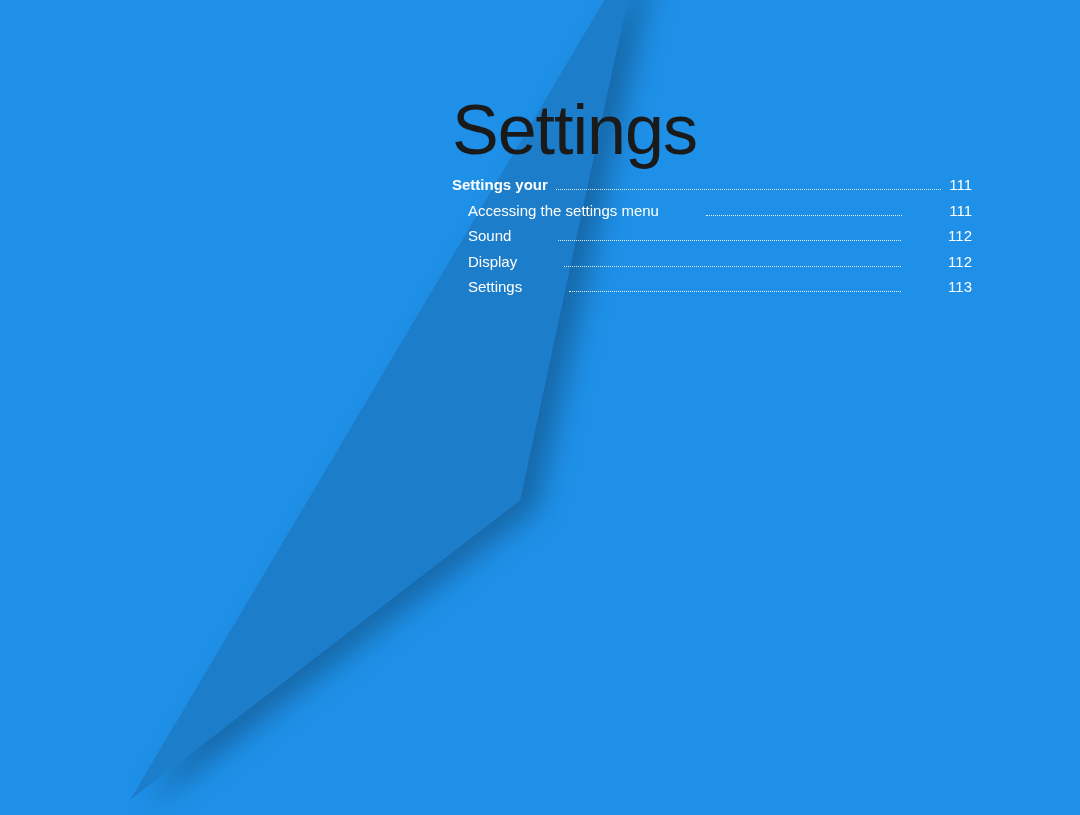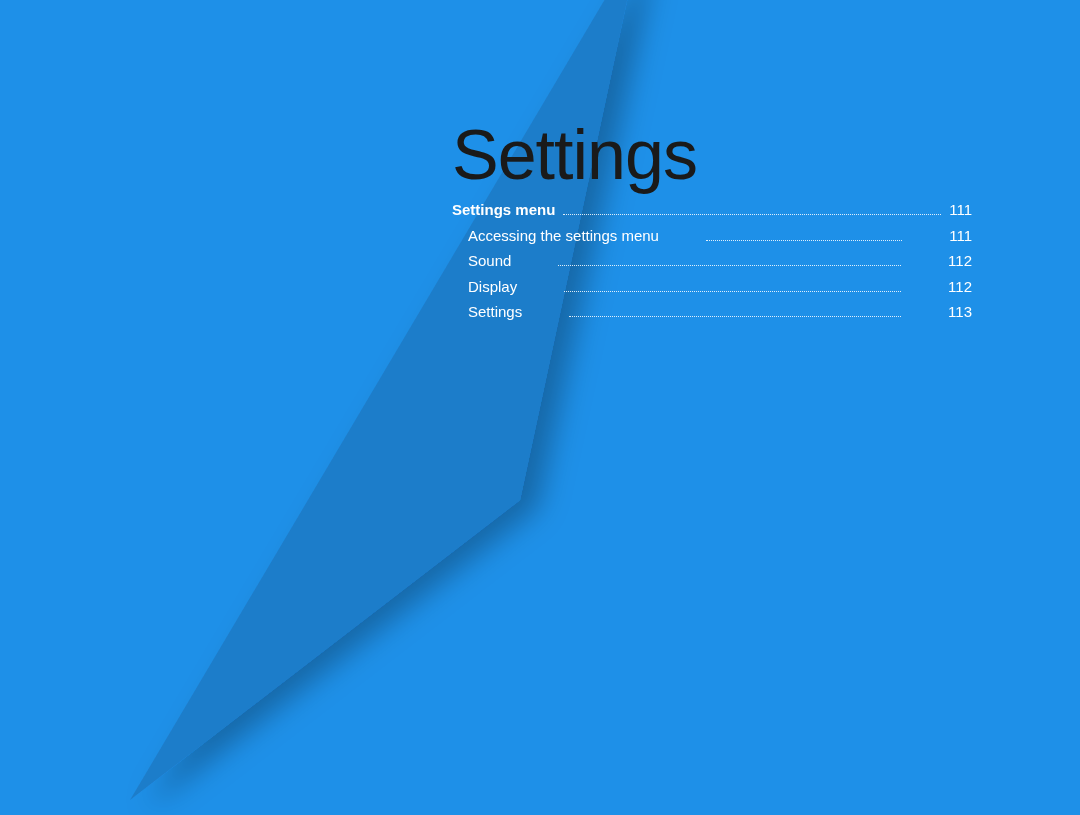--- a/index.html
+++ b/index.html
@@ -19,21 +19,20 @@
   .triangle {
     position: absolute;
     inset: 0;
   }
   .content {
     position: absolute;
     left: 452px;
     top: 90px;
     width: 520px;
     color: #fff;
-    margin-top: 25px;
   }
   h1 {
     margin: 0 0 2px 0;
     font-size: 70px;
     font-weight: 400;
     letter-spacing: -1px;
     color: #1a1a1a;
     font-family: Arial, Helvetica, sans-serif;
   }
   .subtitle {
@@ -82,21 +81,21 @@
     </filter>
   </defs>
   <polygon points="640,-60 520,500 130,800" fill="#1f7dca" filter="url(#shadow)"></polygon>
 </svg>
 
 <div class="content">
   <h1>Settings</h1>
 
   <div class="toc">
     <div class="toc-row main">
-      <span class="toc-label">Settings menu</span>
+      <span class="toc-label">Settings your</span>
       <span class="dots"></span>
       <span class="toc-page">111</span>
     </div>
     <div class="toc-row child">
       <span class="toc-label">Accessing the settings menu</span>
       <span class="dots"></span>
       <span class="toc-page">111</span>
     </div>
     <div class="toc-row child">
       <span class="toc-label">Sound</span>

